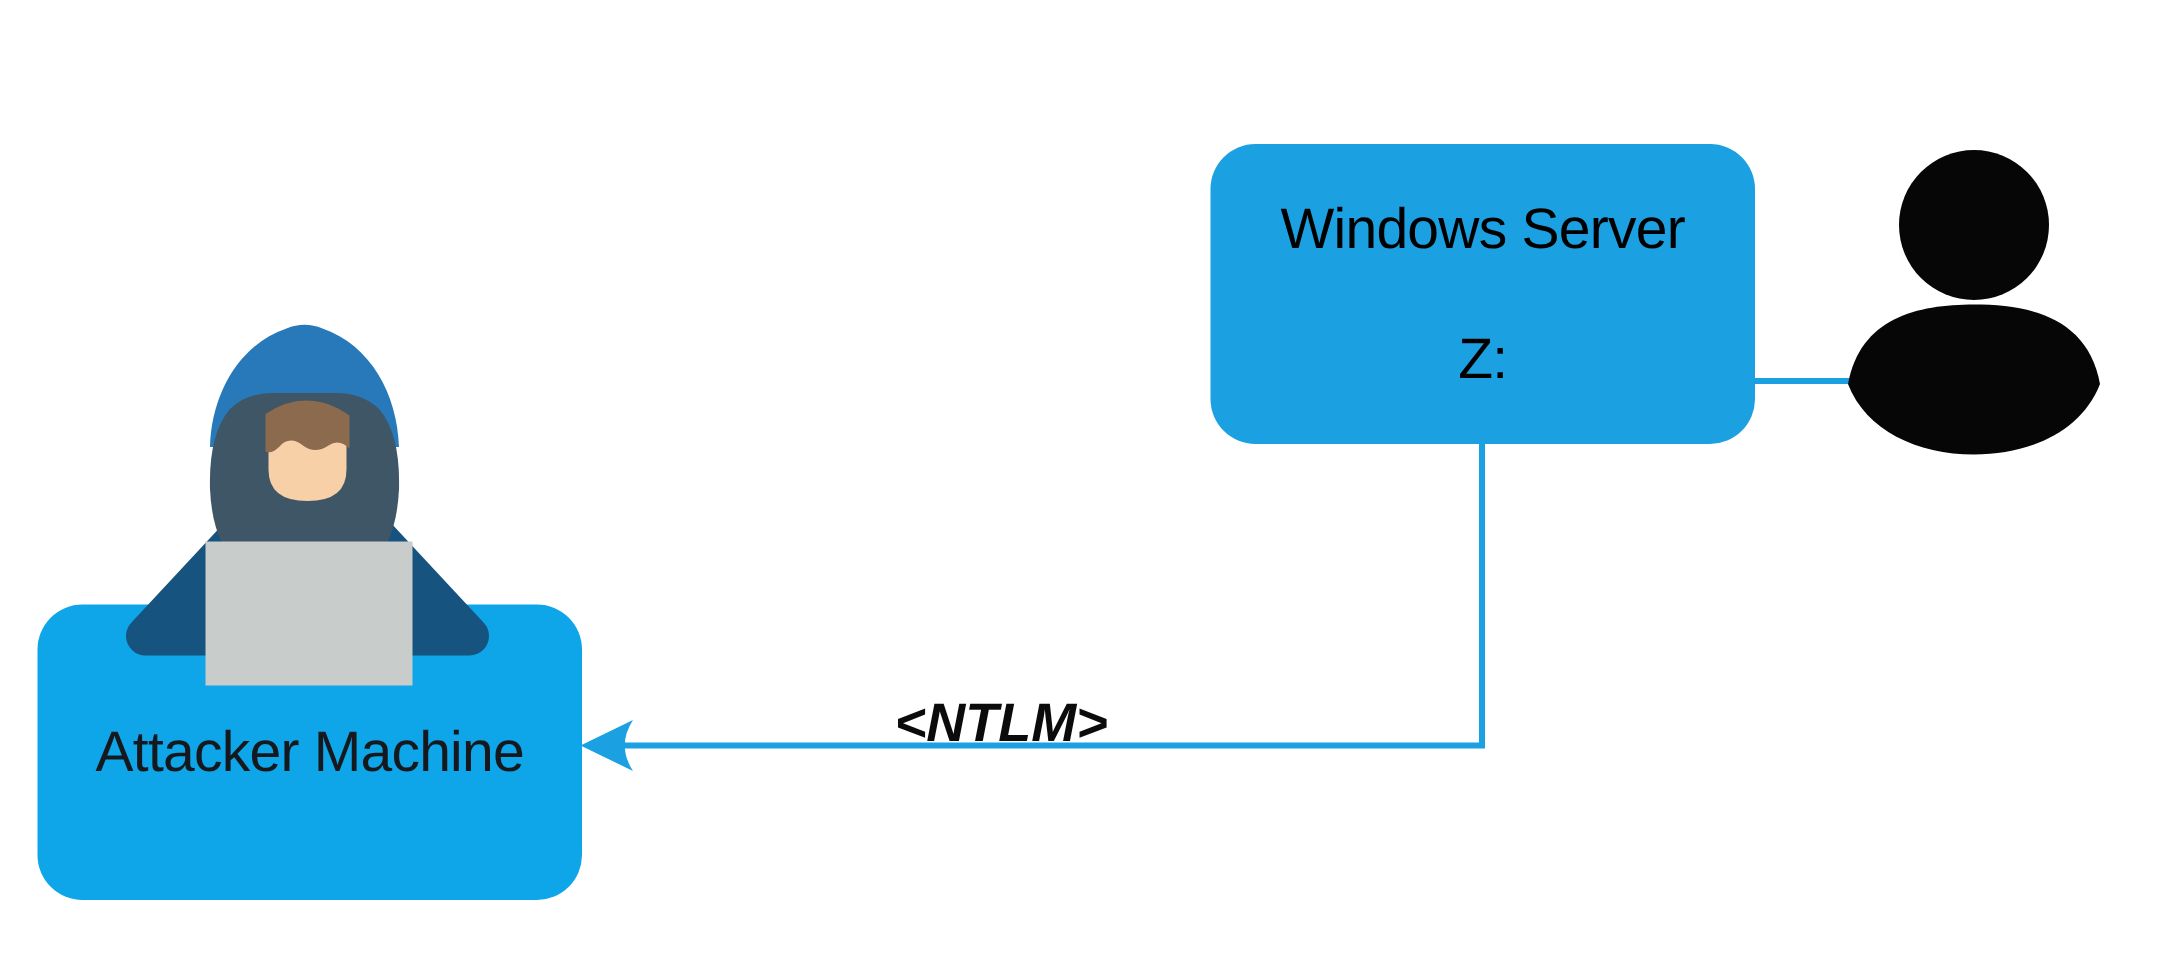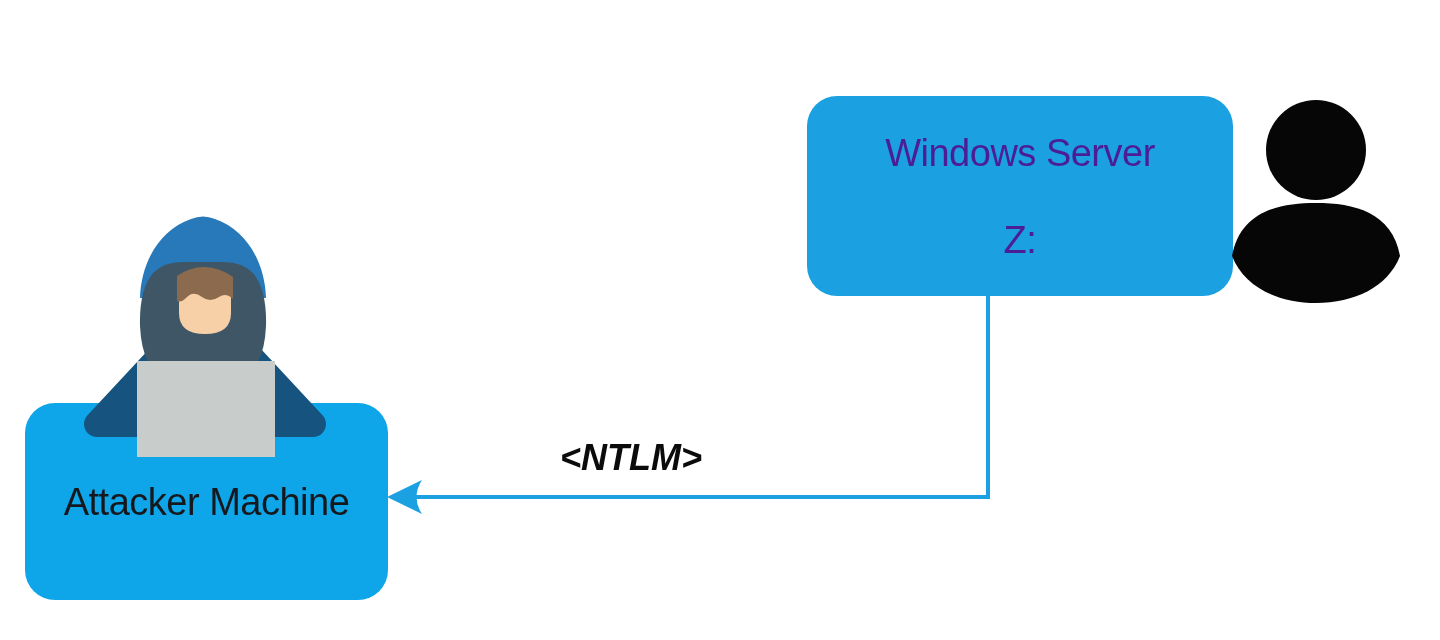--- a/index.html
+++ b/index.html
@@ -30,46 +30,46 @@
     display: flex;
     flex-direction: column;
     align-items: center;
     justify-content: center;
     text-align: center;
     z-index: 1;
   }
   .node-server {
     left: 807px;
     top: 96px;
-    width: 426px;
+    width: 363px;
     height: 200px;
     background: #1BA1E2;
-    color: #4c1d95;
+    color: #000000;
     font-size: 38px;
     line-height: 46px;
     letter-spacing: -0.5px;
     gap: 41px;
   }
   .node-attacker {
     left: 25px;
     top: 403px;
     width: 363px;
     height: 197px;
     background: #0ea5e9;
     color: #15191D;
     font-size: 38px;
     line-height: 46px;
     letter-spacing: -0.5px;
   }
   .connector-label {
     position: absolute;
     left: 560px;
-    top: 438px;
+    top: 462px;
     width: 215px;
-    text-align: left;
+    text-align: center;
     font-size: 36px;
     line-height: 40px;
     font-weight: bold;
     font-style: italic;
     color: #0B0B0B;
     z-index: 3;
   }
 </style>
 </head>
 <body>

